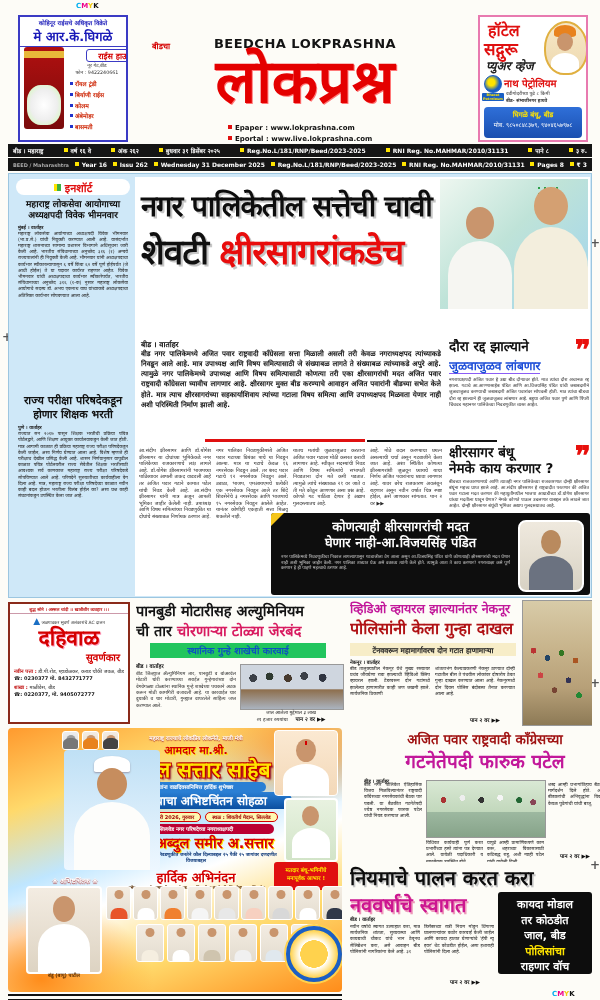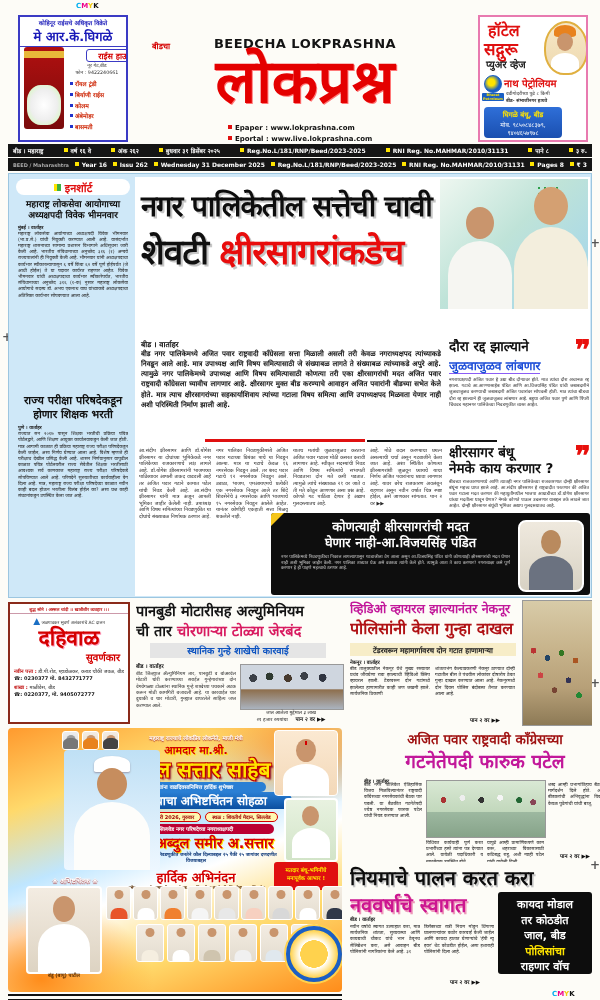--- a/index.html
+++ b/index.html
@@ -57,32 +57,32 @@
 
   <div class="abs" style="left:152px;top:28px;font-size:8px;font-weight:bold;color:#d40000;">बीडचा</div>
   <div class="abs" style="left:140px;top:24px;width:330px;text-align:center;font-size:13px;font-weight:900;color:#141414;letter-spacing:0.5px;">BEEDCHA LOKPRASHNA</div>
   <div class="abs" style="left:135px;top:30px;width:340px;text-align:center;font-size:60px;line-height:78px;font-weight:900;color:#e40000;text-shadow:1px 1px 0 #f77;">लोकप्रश्न</div>
   <div class="abs" style="left:228px;top:112px;font-size:7px;font-weight:bold;color:#111;"><span class="rbul"></span><span>Epaper : www.lokprashna.com</span></div>
   <div class="abs" style="left:228px;top:123px;font-size:7px;font-weight:bold;color:#111;"><span class="rbul"></span><span>Eportal : www.live.lokprashna.com</span></div>
 
   <div class="abs" style="left:478px;top:3px;width:110px;height:127px;border:2px solid #e87ab0;background:#fff;box-sizing:border-box;overflow:hidden;">
     <div style="font-size:16px;font-weight:900;color:#e01010;margin:2px 0 0 8px;">हॉटेल</div>
     <div style="font-size:17px;font-weight:900;color:#e01010;margin-left:4px;line-height:16px;">सद्गुरू</div>
-    <div style="font-size:10px;font-weight:bold;color:#222;margin-left:6px;">प्युअर व्हेज</div>
+    <div style="font-size:12px;font-weight:bold;color:#222;margin-left:6px;font-style:italic;">प्युअर व्हेज</div>
     <div class="ph" style="left:64px;top:4px;width:40px;height:50px;border:2px solid #e0b040;border-radius:50% 50% 45% 45%;background:linear-gradient(#f6e7c8,#eed9ae);">
       <div class="abs" style="left:8px;top:2px;width:22px;height:12px;background:#e8821e;border-radius:50% 50% 20% 20%;"></div>
       <div class="head" style="left:11px;top:10px;width:16px;height:18px;"></div>
       <div class="torso" style="left:5px;top:30px;width:28px;height:20px;background:#fff;"></div>
     </div>
     <div class="abs" style="left:4px;top:58px;width:16px;height:16px;border-radius:50%;background:radial-gradient(circle at 40% 40%,#ffe400 25%,#1a5fc4 60%);border:1px solid #1a5fc4;"></div>
     <div class="abs" style="left:24px;top:59px;font-size:10px;font-weight:900;color:#e01010;">नाथ पेट्रोलियम</div>
     <div class="abs" style="left:2px;top:76px;width:22px;font-size:3.4px;font-weight:bold;color:#ffe400;background:#1a5fc4;text-align:center;border-radius:1px;">Bharat Petroleum</div>
     <div class="abs" style="left:26px;top:73px;width:80px;font-size:4.8px;color:#333;">वडीगोदरीच्या पुढे ८ किमी</div>
     <div class="abs" style="left:26px;top:80px;width:80px;font-size:4.8px;font-weight:bold;color:#333;">बीड- संभाजीनगर हायवे</div>
-    <div class="abs" style="left:4px;top:90px;width:78px;height:31px;background:linear-gradient(#2f6fd8,#1a4fb0);border-radius:4px;text-align:center;">
+    <div class="abs" style="left:4px;top:90px;width:98px;height:31px;background:linear-gradient(#2f6fd8,#1a4fb0);border-radius:4px;text-align:center;">
       <div style="font-size:7px;font-weight:bold;color:#ffe400;margin-top:3px;">घिगळे बंधू, बीड</div>
       <div style="font-size:6px;color:#fff;margin-top:2px;">मोब. ९८५०८४८३७९, ९४०४६५७९७८</div>
     </div>
   </div>
 </div>
 
 <div class="abs bar" style="left:8px;top:144px;width:584px;height:13px;">
   <span>बीड । महाराष्ट्र</span>
   <span>
       <i class="ybul"></i>
@@ -234,21 +234,21 @@
     <span>माळीवेस, बीड</span><br>
     <b>☎: 0220377,  मो. 9405072777</b>
   </div>
 </div>
 
 <div class="abs" style="left:136px;top:600px;width:208px;height:126px;overflow:hidden;">
   <div style="font-size:14.5px;font-weight:900;color:#141414;white-space:nowrap;">पानबुडी मोटारीसह अल्युमिनियम</div>
   <div style="font-size:14.5px;font-weight:900;white-space:nowrap;">
     <span style="color:#141414;">ची तार </span><span style="color:#d81b60;">चोरणाऱ्या टोळ्या जेरबंद</span>
   </div>
-  <div style="margin:3px 0 0 14px;width:176px;height:15px;background:#e5e5e5;display:flex;align-items:center;justify-content:center;">
+  <div style="margin:3px 0 0 14px;width:176px;height:15px;background:#22c55e;display:flex;align-items:center;justify-content:center;">
     <span style="font-size:9.5px;font-weight:900;color:#0b52c0;">स्थानिक गुन्हे शाखेची कारवाई</span>
   </div>
   <div style="font-size:5.5px;font-weight:900;color:#111;margin-top:4px;">बीड । वार्ताहर</div>
   <div class="colstxt jt" style="width:100px;height:58px;margin-top:1px;font-size:4.8px;float:left;">बीड जिल्ह्यात ॲल्युमिनियम तार, पानबुडी व बोअरवेल मोटारी चोरी करण्याच्या सराईत गुन्हेगारांच्या दोन वेगवेगळ्या टोळ्यांना स्थानिक गुन्हे शाखेच्या पथकाने अटक करून मोठी कामगिरी बजावली आहे. या कारवाईत चार दुचाकी व चार मोटारी, गुन्ह्यात वापरलेले साहित्य जप्त करण्यात आले.</div>
   <div class="ph" style="left:104px;top:64px;width:102px;height:44px;border:1px solid #999;background:
       radial-gradient(circle 4px at 12% 30%,#3a3f46 96%,transparent),
       radial-gradient(circle 4px at 28% 26%,#2f3a30 96%,transparent),
       radial-gradient(circle 4px at 46% 30%,#473a2e 96%,transparent),
       radial-gradient(circle 4px at 62% 25%,#3a3f46 96%,transparent),
       radial-gradient(circle 4px at 80% 29%,#2f3440 96%,transparent),
@@ -257,21 +257,21 @@
     <span>जप्त आलेला मुद्देमाल ३ लाख</span><br>
     <span>२१ हजार रुपयांचा</span>
     <b class="cont" style="margin-left:6px;">पान २ वर ▶▶</b>
   </div>
 </div>
 
 <div class="abs" style="left:350px;top:600px;width:242px;height:126px;overflow:hidden;">
   <div style="font-size:12.5px;font-weight:900;color:#c2189a;white-space:nowrap;width:168px;">व्हिडिओ व्हायरल झाल्यानंतर नेकनूर</div>
   <div style="font-size:16px;font-weight:900;color:#b01215;white-space:nowrap;width:168px;">पोलिसांनी केला गुन्हा दाखल</div>
   <div style="margin-top:4px;width:166px;height:13px;background:#f7edc8;display:flex;align-items:center;justify-content:center;">
-    <span style="font-size:7.3px;font-weight:900;color:#222;white-space:nowrap;">टेंडरवरून महामार्गावरच दोन गटात हाणामाऱ्या</span>
+    <span style="font-size:7.3px;font-weight:900;color:#222;white-space:nowrap;">टेंनववरून महामार्गावरच दोन गटात हाणामाऱ्या</span>
   </div>
   <div style="font-size:5px;font-weight:900;color:#111;margin-top:3px;">नेकनूर । वार्ताहर</div>
   <div style="display:flex;gap:5px;margin-top:1px;width:166px;">
     <div class="colstxt" style="width:80px;height:56px;font-size:4.7px;">बीड तालुक्यातील नेकनूर येथे मुख्य रस्त्यावर प्रचंड जीवघेणा राडा झाल्याची व्हिडिओ क्लिप व्हायरल झाली. टेंडरवरून दोन गटांमध्ये झालेल्या हाणामारीत काही जण जखमी झाले. सार्वजनिक ठिकाणी</div>
     <div class="colstxt" style="width:80px;height:56px;font-size:4.7px;">शांतताभंग केल्याप्रकरणी नेकनूर ठाण्यात दोन्ही गटातील बीस ते पंचवीस लोकांवर दोषारोप ठेवत गुन्हा दाखल करण्यात आला आहे. नेकनूरमध्ये दोन दिवस पोलिस बंदोबस्त तैनात करण्यात आला आहे.</div>
   </div>
   <b class="cont" style="position:absolute;left:120px;top:116px;">पान २ वर ▶▶</b>
   <div class="ph" style="left:172px;top:0;width:70px;height:124px;border:1px solid #999;background:
       radial-gradient(circle 3px at 15% 40%,#b33 96%,transparent),
       radial-gradient(circle 3px at 35% 46%,#246 96%,transparent),

